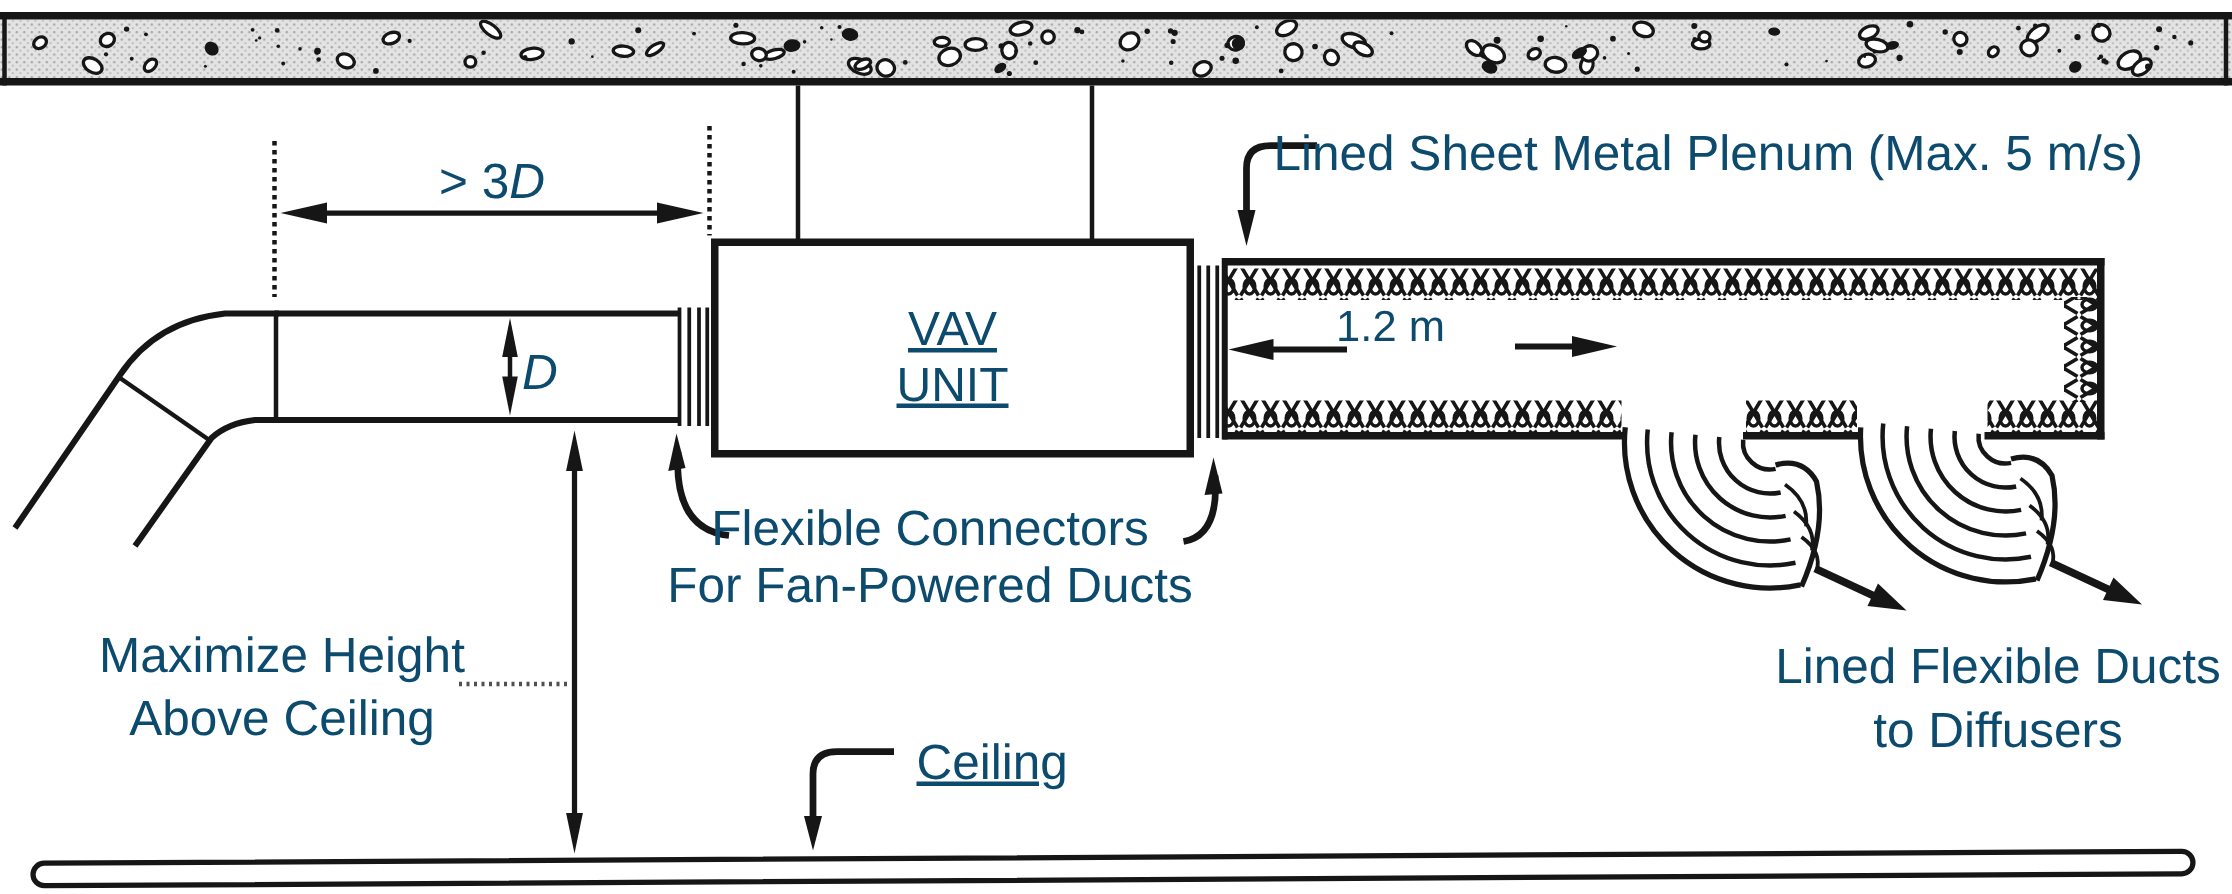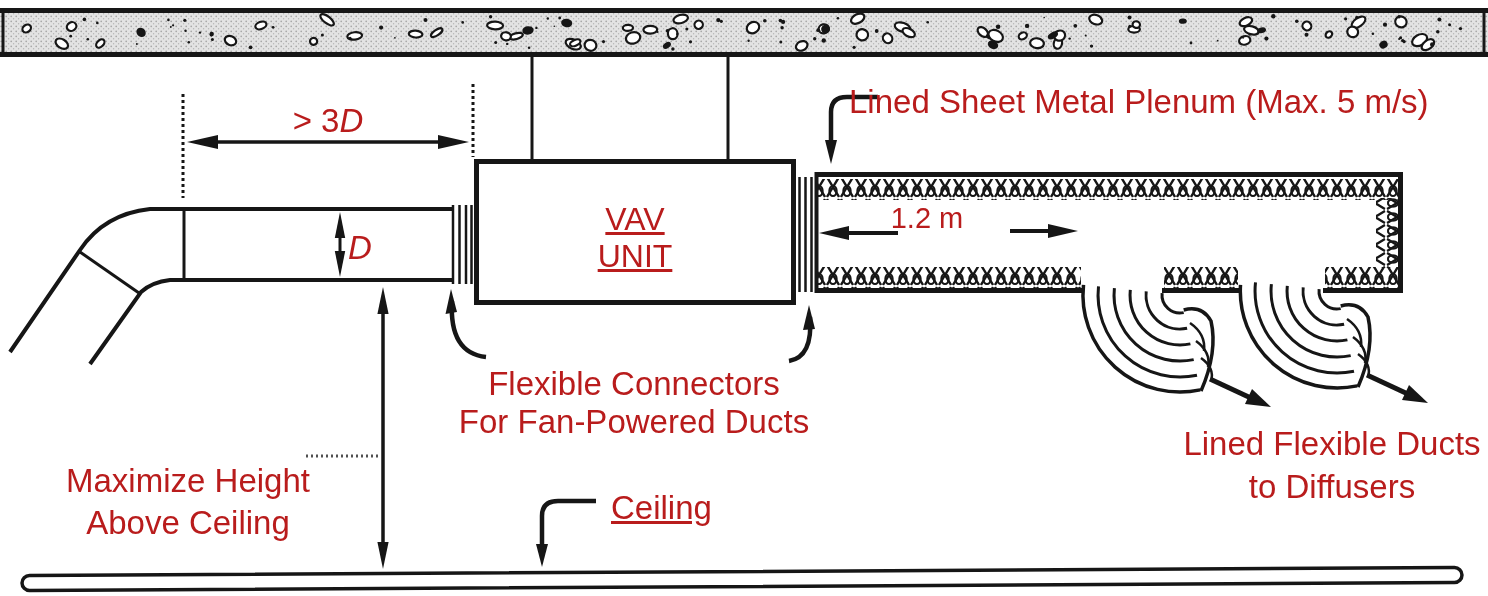--- a/index.html
+++ b/index.html
@@ -1,18 +1,18 @@
 <!DOCTYPE html>
 <html><head>
 <meta charset="utf-8">
 <style>
   html,body{margin:0;padding:0;background:#fff;}
   .stage{
     position:relative;width:1488px;height:596px;background:#fff;overflow:hidden;
-    font-family:"Liberation Sans",sans-serif;color:#b91c1c;
+    font-family:"Liberation Sans",sans-serif;color:#0c4a6e;
   }
   .stage svg{position:absolute;left:0;top:0;}
   .lbl{position:absolute;white-space:nowrap;line-height:1.1;}
   .center{text-align:center;}
   .fs33{font-size:33px;}
   .fs32{font-size:32px;}
   .fs29{font-size:29px;}
   .ital{font-style:italic;}
   .twoline{line-height:42px;}
 </style>
@@ -333,26 +333,26 @@
   <div>VAV</div>
   <div>UNIT</div>
 </div>
 
 <div class="lbl fs33" style="left:849px;top:84px;">Lined Sheet Metal Plenum (Max. 5 m/s)</div>
 
 <div class="lbl fs29 center" style="left:827px;top:202px;width:200px;line-height:33px;">
   <div>1.2 m</div>
 </div>
 
-<div class="lbl fs33 center" style="left:434px;top:333px;width:400px;line-height:38px;margin-top:32px;">
+<div class="lbl fs33 center" style="left:420px;top:333px;width:400px;line-height:38px;">
   <div>Flexible Connectors</div>
   <div>For Fan-Powered Ducts</div>
 </div>
 
-<div class="lbl fs33 center twoline" style="left:38px;top:416px;width:300px;margin-top:44px;">
+<div class="lbl fs33 center twoline" style="left:38px;top:416px;width:300px;">
   <div>Maximize Height</div>
   <div>Above Ceiling</div>
 </div>
 
 <div class="lbl fs33" style="left:611px;top:490px;text-decoration:underline;">Ceiling</div>
 
 <div class="lbl fs33 center" style="left:1132px;top:422px;width:400px;line-height:43px;">
   <div>Lined Flexible Ducts</div>
   <div>to Diffusers</div>
 </div>

